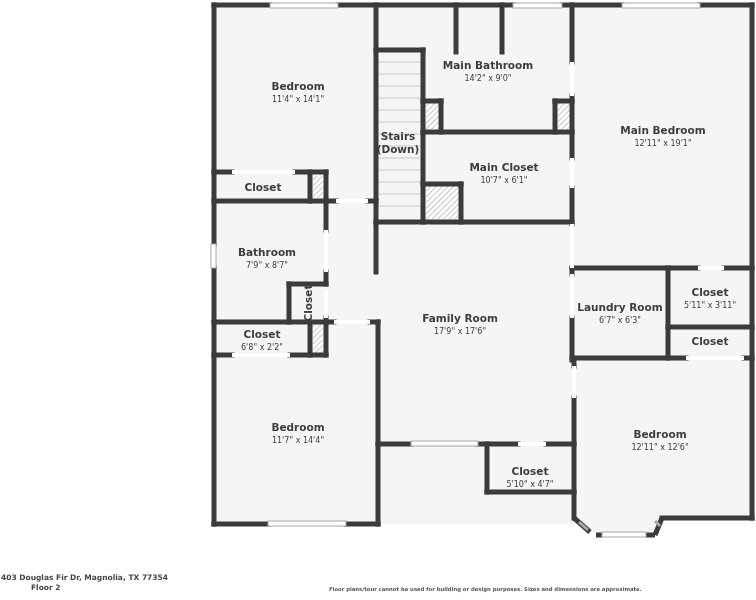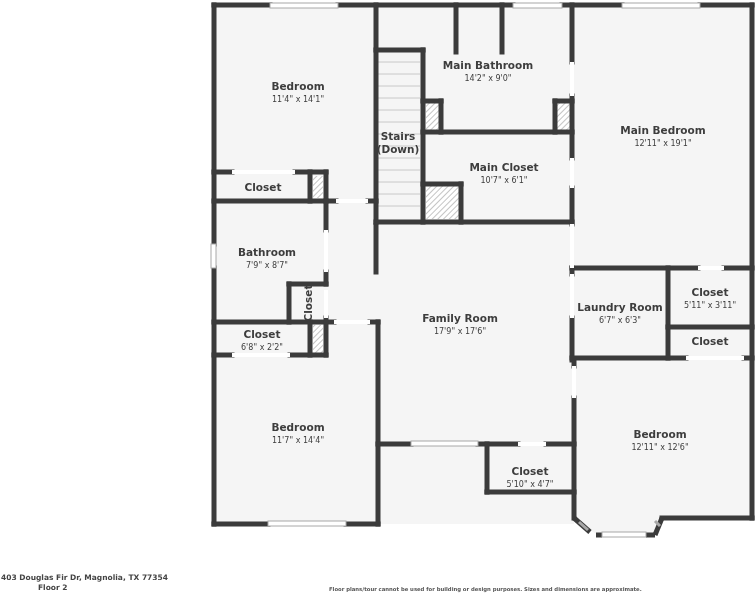--- a/index.html
+++ b/index.html
@@ -1,21 +1,21 @@
 <!DOCTYPE html>
 <html><head>
 <meta charset="utf-8">
 <style>
   html, body { margin:0; padding:0; background:#ffffff; }
   body { width:756px; height:600px; position:relative; overflow:hidden; font-family:"DejaVu Sans", sans-serif; }
   #plan { position:absolute; left:0; top:0; width:756px; height:600px; }
   .room-name { font-family:"DejaVu Sans", sans-serif; font-size:10.5px; font-weight:bold; fill:#3d3d3d; }
   .room-dim { font-family:"DejaVu Sans", sans-serif; font-size:8px; fill:#3d3d3d; }
   .footer-address { position:absolute; left:1px; top:565px; font-size:7.5px; font-weight:bold; color:#444; white-space:nowrap;margin-top:8px; }
-  .footer-floor { position:absolute; left:14px; top:583px; font-size:7.5px; font-weight:bold; color:#444; white-space:nowrap;padding-left:24px; }
+  .footer-floor { position:absolute; left:7px; top:583px; font-size:7.5px; font-weight:bold; color:#444; white-space:nowrap;padding-left:24px; }
   .footer-disclaimer { position:absolute; left:329px; top:586px; font-size:5.3px; font-weight:bold; color:#555; white-space:nowrap; }
 </style>
 </head>
 <body>
 
 <svg id="plan" viewBox="0 0 756 600" xmlns="http://www.w3.org/2000/svg">
   <defs>
     <pattern id="hatch" patternUnits="userSpaceOnUse" width="4" height="4" patternTransform="rotate(45)">
       <rect width="4" height="4" fill="#ffffff"></rect>
       <line x1="0" y1="0" x2="0" y2="4" stroke="#8a8a8a" stroke-width="1"></line>

